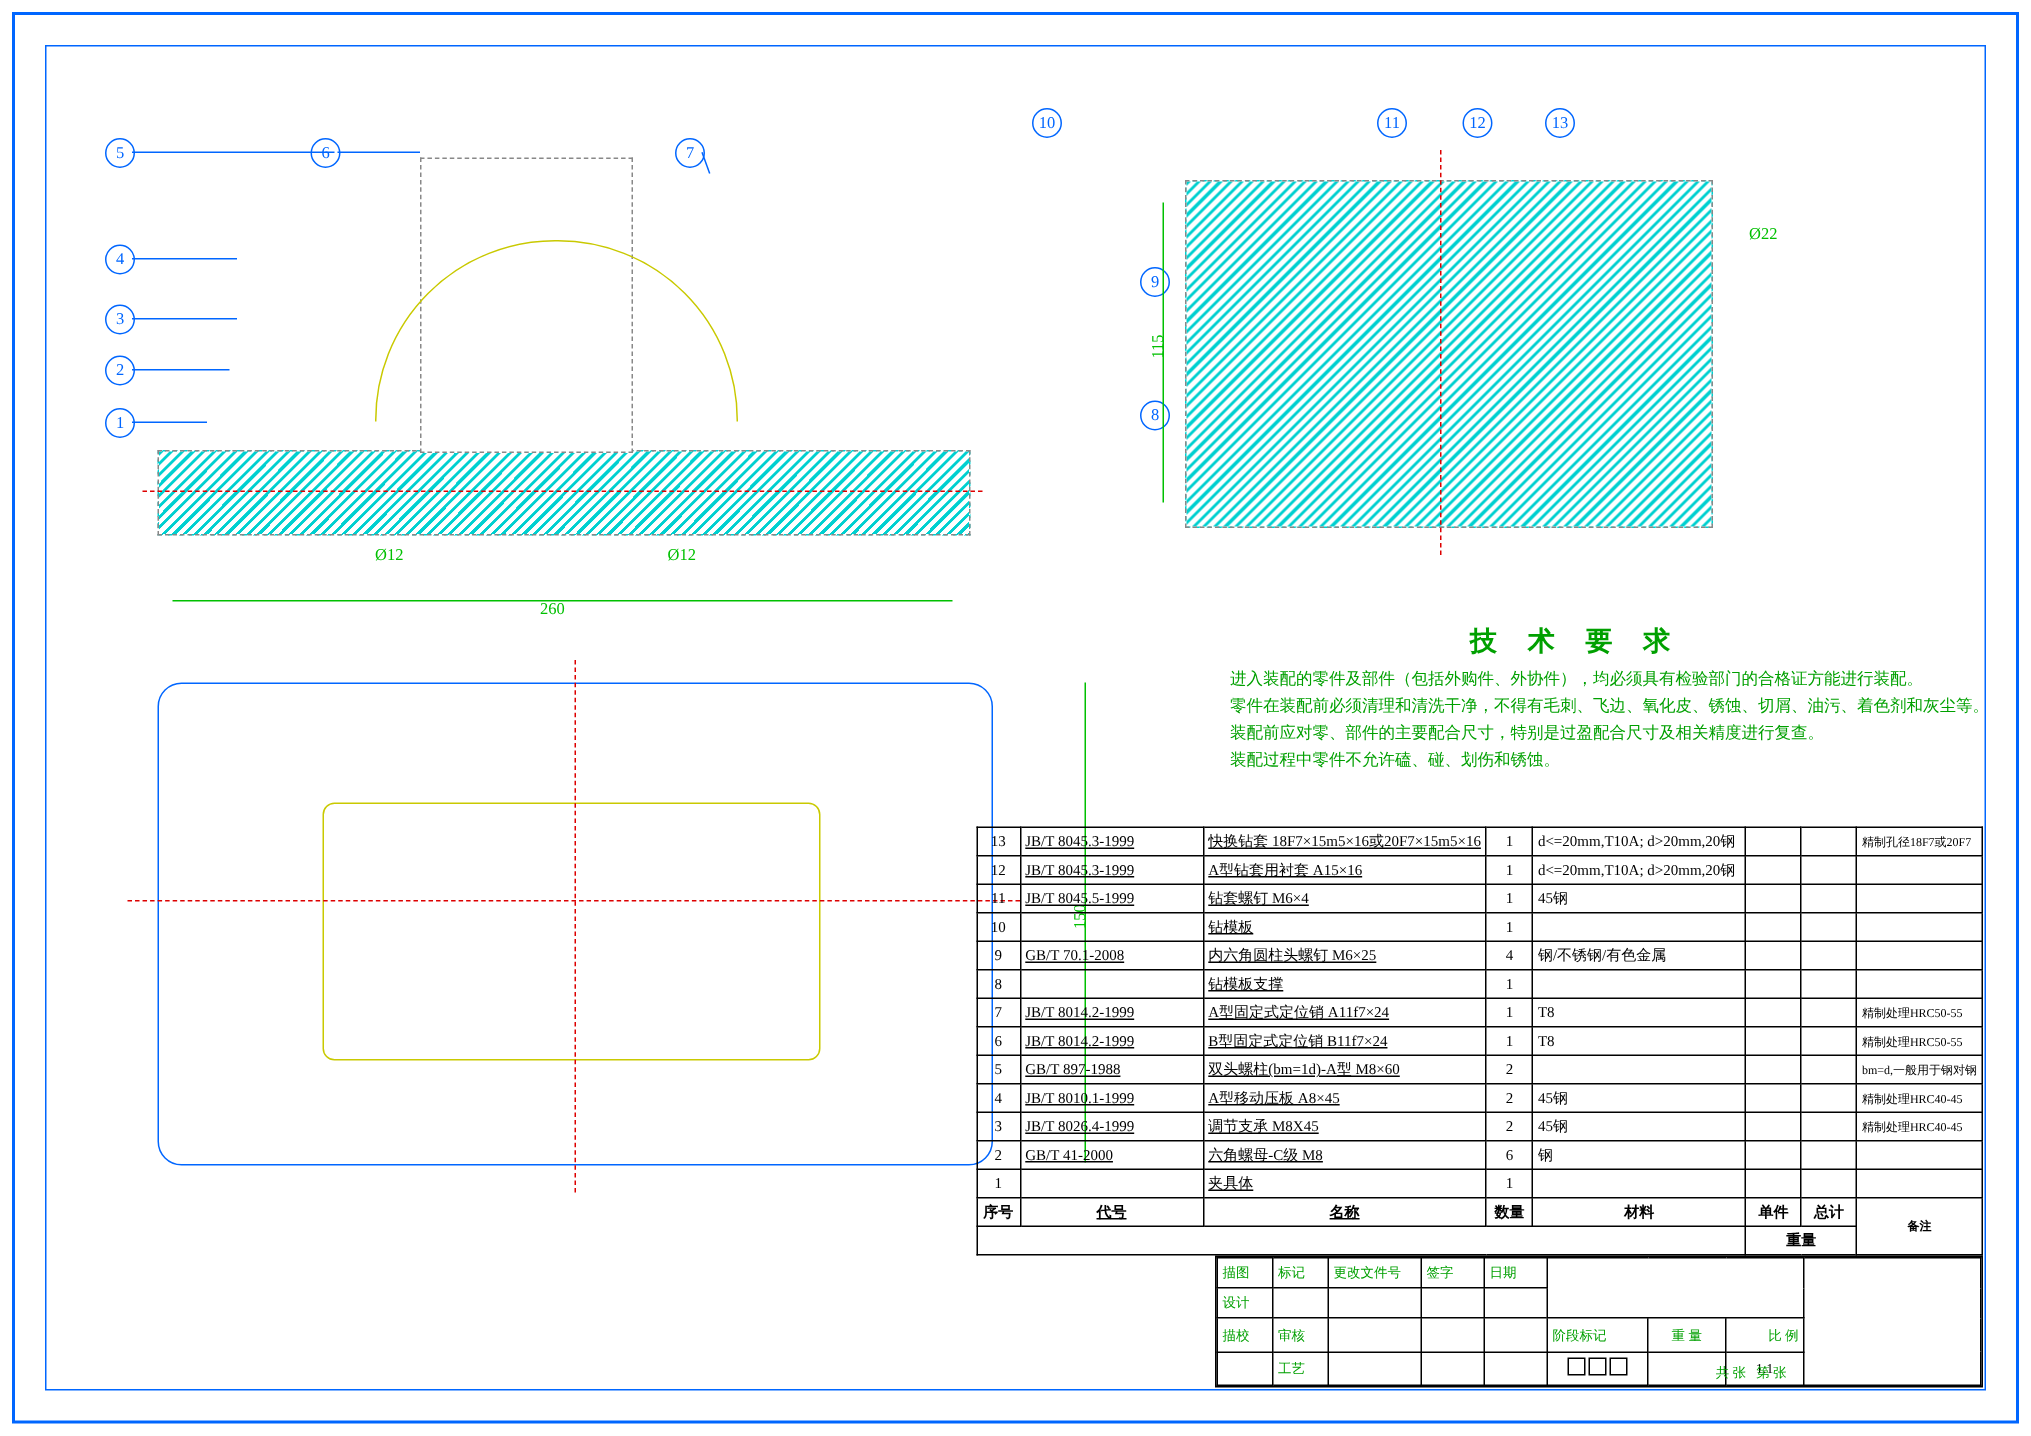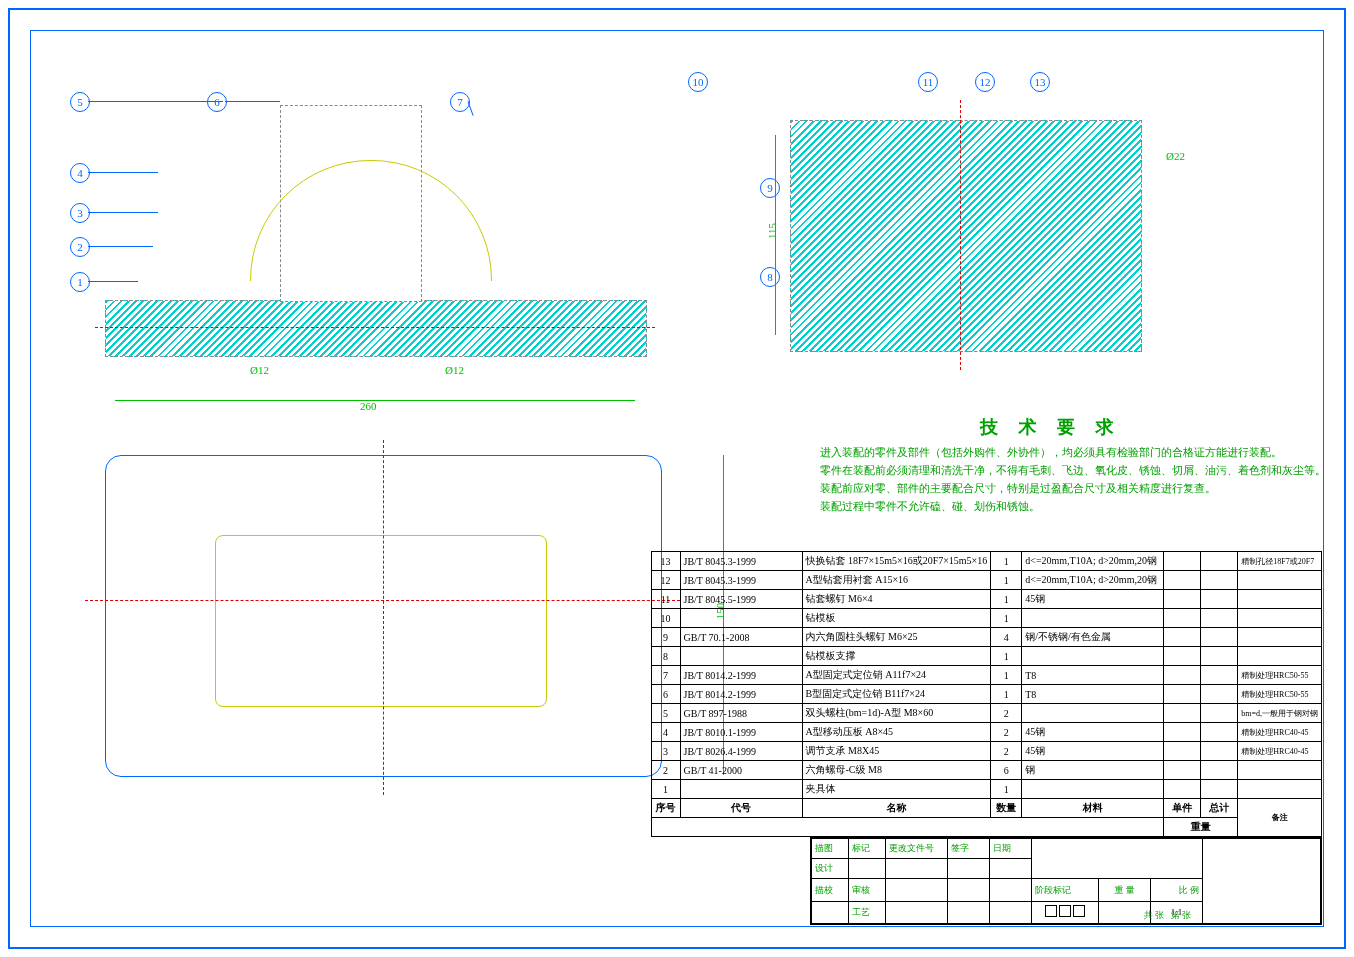--- a/index.html
+++ b/index.html
@@ -82,22 +82,22 @@
     font-size: 10px;
   }
   .bom td {
     border: 1px solid #000;
     padding: 1px 3px;
     height: 16px;
     white-space: nowrap;
     overflow: hidden;
   }
   .bom .c-idx { width: 22px; text-align:center; }
-  .bom .c-code { width: 115px; }
-  .bom .c-name { width: 150px; }
+  .bom .c-code { width: 115px; text-decoration: underline; }
+  .bom .c-name { width: 150px; text-decoration: underline; }
   .bom .c-qty { width: 24px; text-align:center; }
   .bom .c-mat { width: 135px; }
   .bom .c-w1 { width: 30px; }
   .bom .c-w2 { width: 30px; }
   .bom .c-note { width: 70px; font-size:8px; }
   .bom .hdr td { text-align:center; font-weight:bold; }
 
   .title-block {
     position:absolute;
     right:32px;

